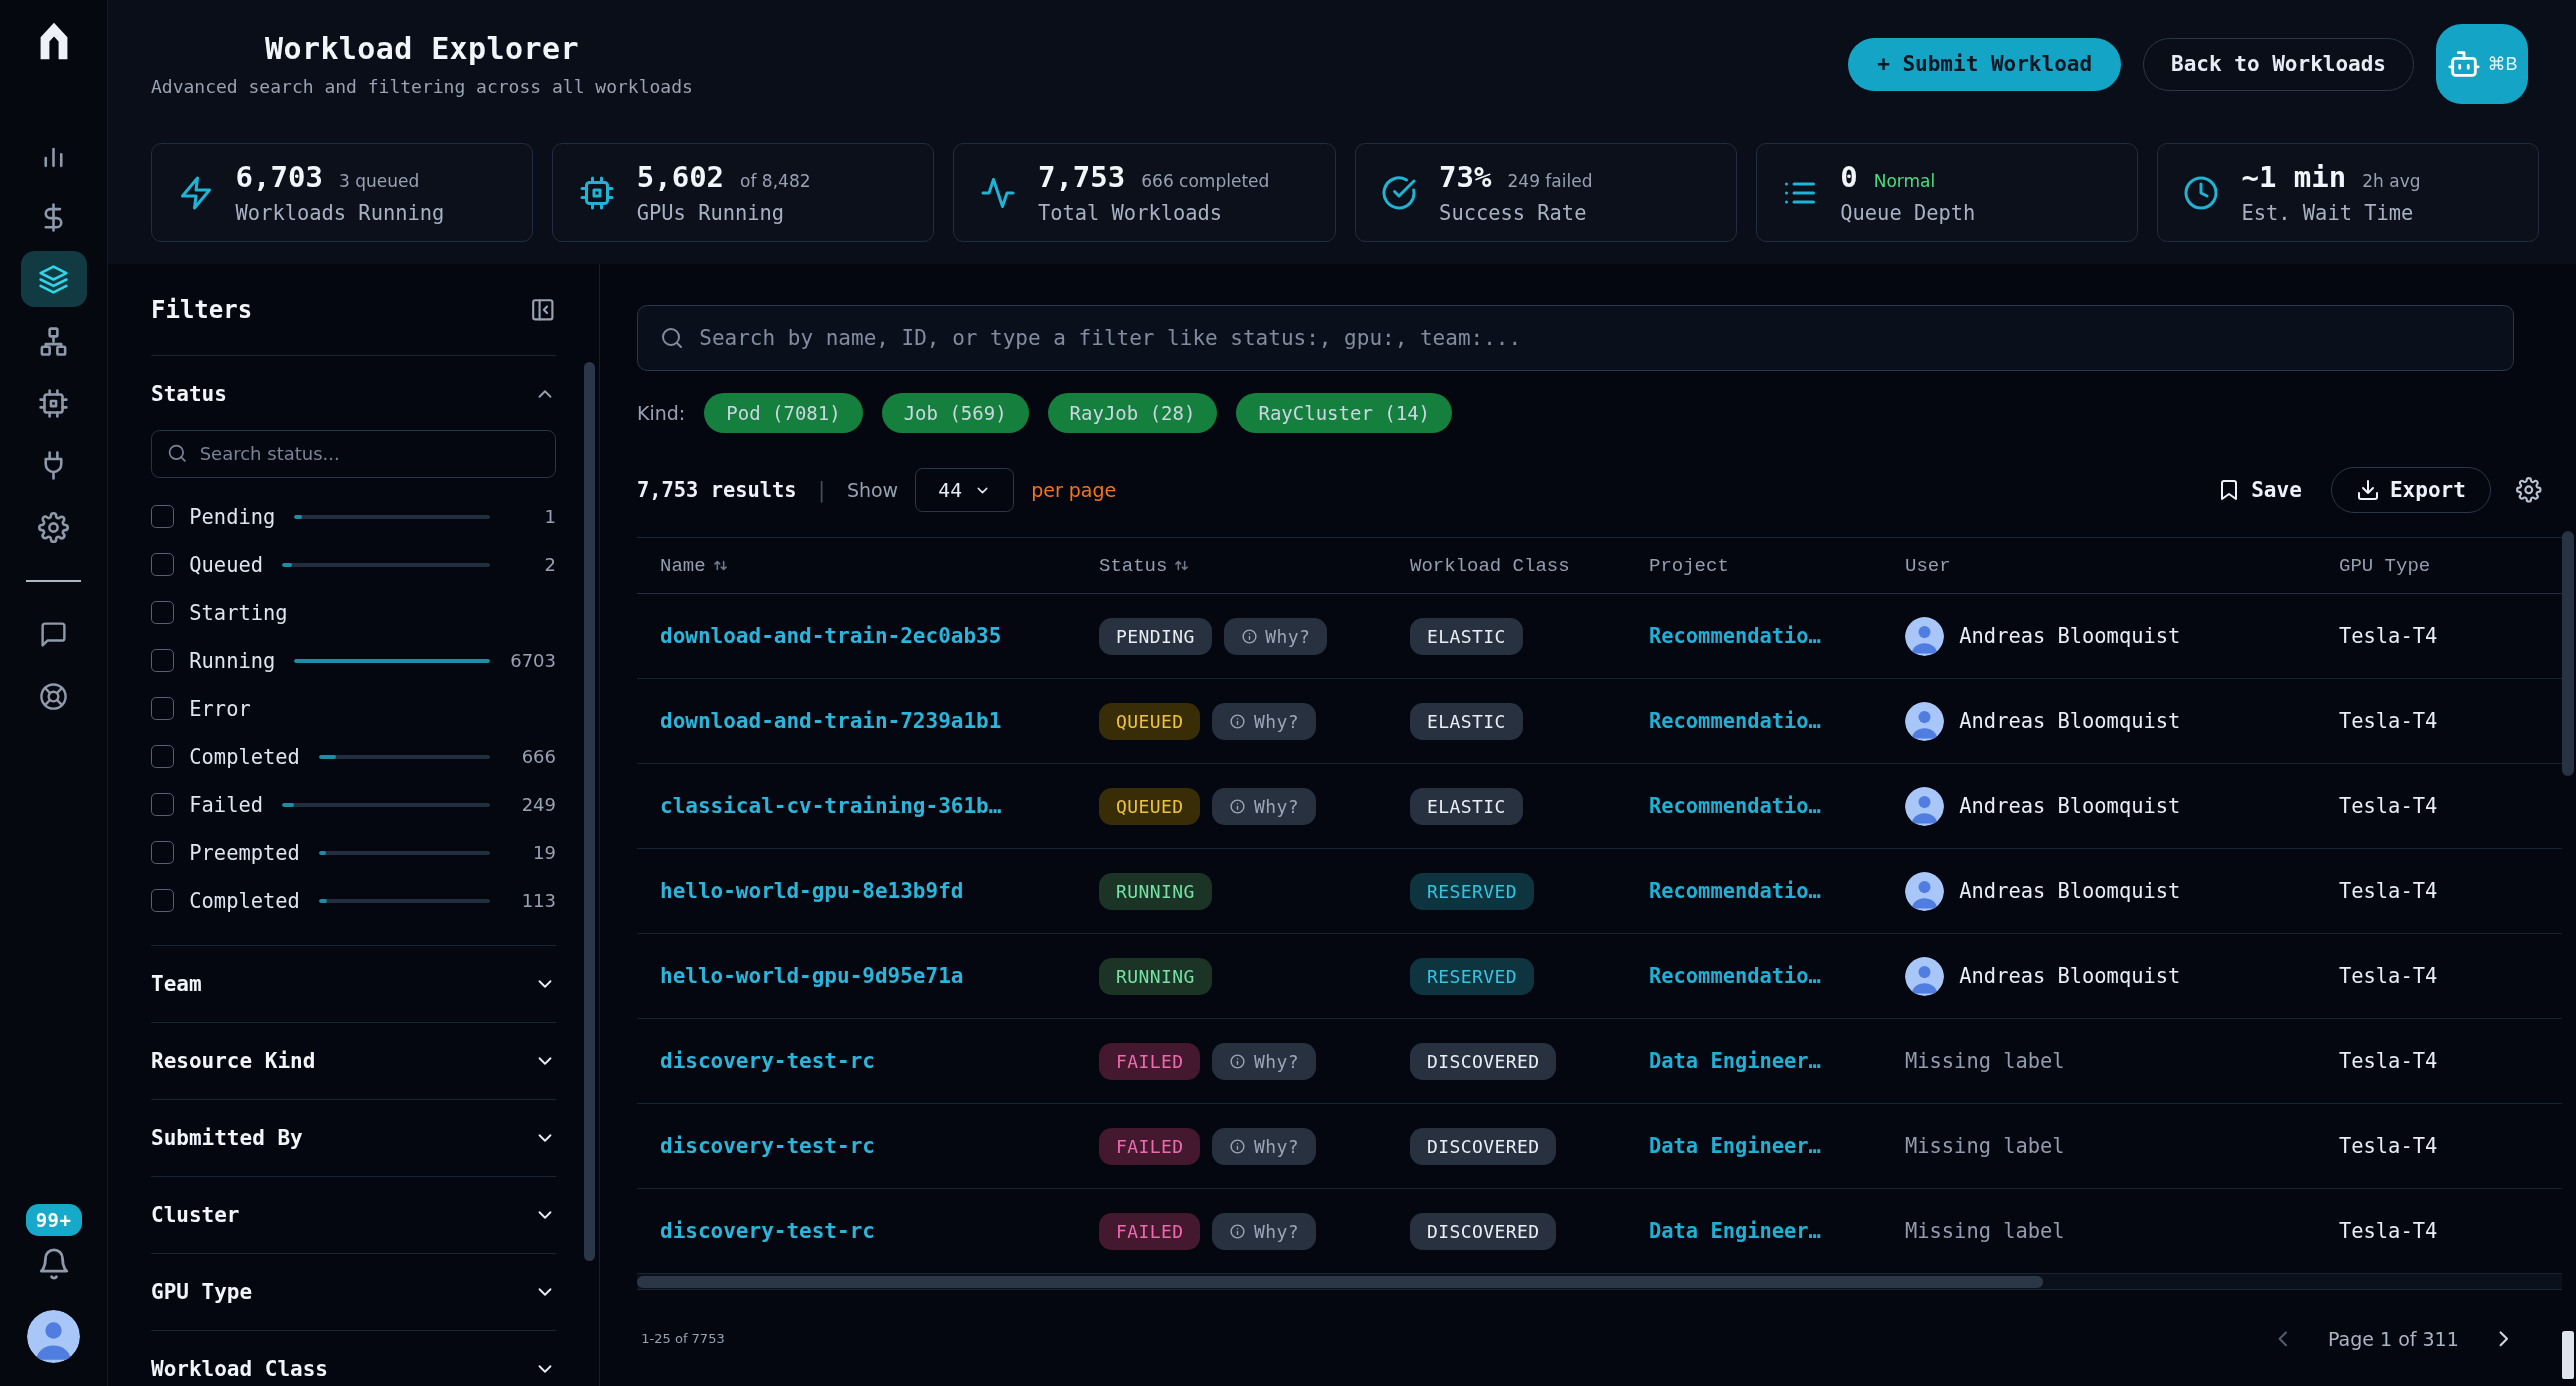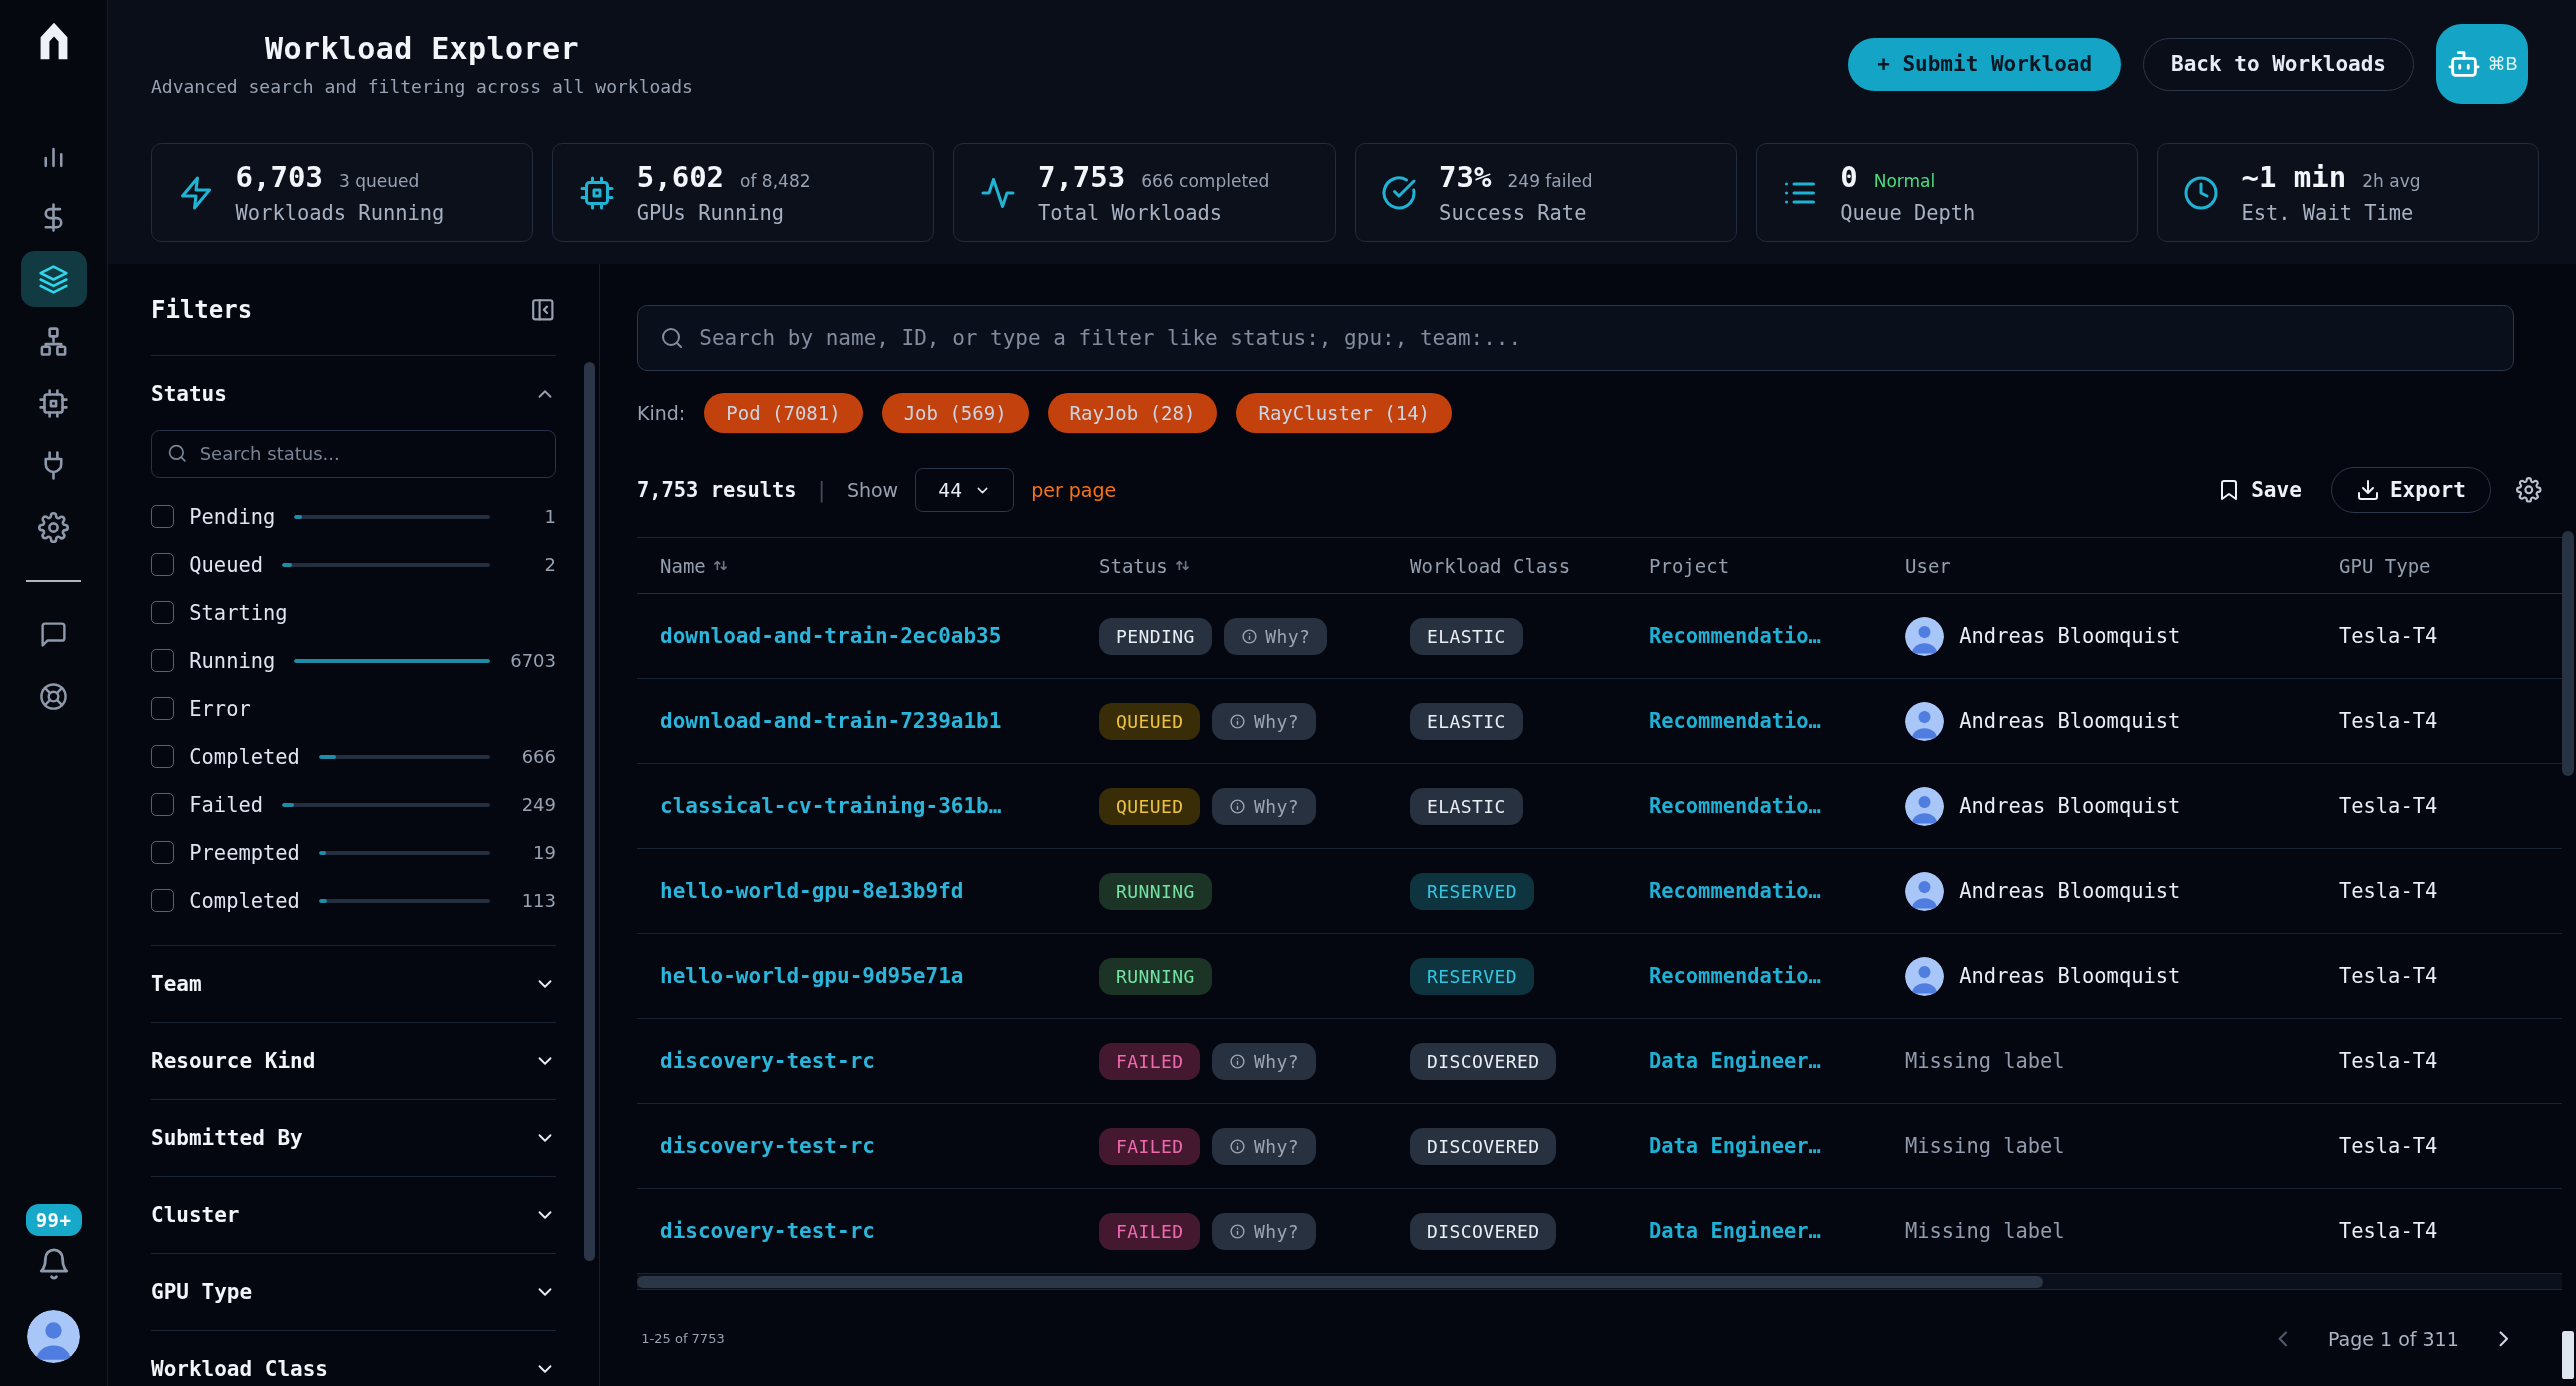--- a/index.html
+++ b/index.html
@@ -110,21 +110,21 @@
   }
   .big-search input {
     background:transparent; border:none; outline:none; color:#dfe6f0; width:100%;
     font-size:21px; font-family:inherit;
   }
   .big-search input::placeholder { color:#828c9e; }
 
   .kind-row { margin-top:22px; display:flex; align-items:center; gap:19px; }
   .kind-label { font-size:19px; color:#97a1b2; }
   .chip {
-    height:40px; border-radius:20.4px; background:#c2410c; color:#ccd5e3; font-size:19px;
+    height:40px; border-radius:20.4px; background:#15803d; color:#ccd5e3; font-size:19px;
     display:flex; align-items:center; padding:15px 22px; cursor:pointer;
   }
 
   .results-row { margin-top:34px; display:flex; align-items:center; height:46px; }
   .res-count { font-size:20.4px; font-weight:bold; color:#eef2f8; }
   .res-sep { color:#434e61; font-size:20.4px; margin:0 19px; }
   .res-show { font-size:19px; color:#97a1b2; margin-right:17px; }
   .page-select {
     height:44px; min-width:99px; border:1.7px solid #2b374b; border-radius:7.7px; display:flex;
     align-items:center; justify-content:center; gap:12px; font-size:19.6px; color:#e6ecf4; cursor:pointer;
@@ -136,21 +136,21 @@
   .export-btn {
     height:46px; border-radius:23px; border:1.7px solid #2b374b; padding:0 24px; display:flex; align-items:center;
     gap:10.2px; color:#eef2f8; font-size:21px; font-weight:bold; margin-left:29px; cursor:pointer; background:transparent; font-family:inherit;
   }
   .gear-small { margin-left:25.6px; margin-right:20.4px; color:#b9c2d0; }
 
   
   .table { margin-top:24px; border-top:0.9px solid #1d2736; }
   .tgrid { display:grid; grid-template-columns:439px 311px 239px 256px 434px 1fr; align-items:center; padding-left:23px; }
   .thead { height:56px; color:#939eae; font-size:19px; border-bottom:0.9px solid #232e3e; }
-  .th { display:flex; align-items:center; gap:5px; }
+  .th { display:flex; align-items:center; gap:5px;font-family:Liberation Mono, monospace; }
   .th .sorticon { color:#6d7888; }
   .trow { height:85px; border-bottom:0.9px solid #1a2332; cursor:pointer; }
   .cell-name { font-size:21px; font-weight:bold; color:#2cb5da; white-space:nowrap; overflow:hidden; text-overflow:ellipsis; padding-right:17px;}
   .cell-status { display:flex; align-items:center; gap:12px; }
   .pill { height:37px; border-radius:12.8px; display:inline-flex; align-items:center; padding:0 17px; font-size:18px; letter-spacing:0.4px; }
   .v-neutral { background:#273140; color:#e9edf4; }
   .v-queued { background:#392d07; color:#edc23c; }
   .v-running { background:#1b3426; color:#74e2a4; }
   .v-failed { background:#44192f; color:#ee69ae; }
   .v-reserved { background:#0e3440; color:#33c5e0; }

